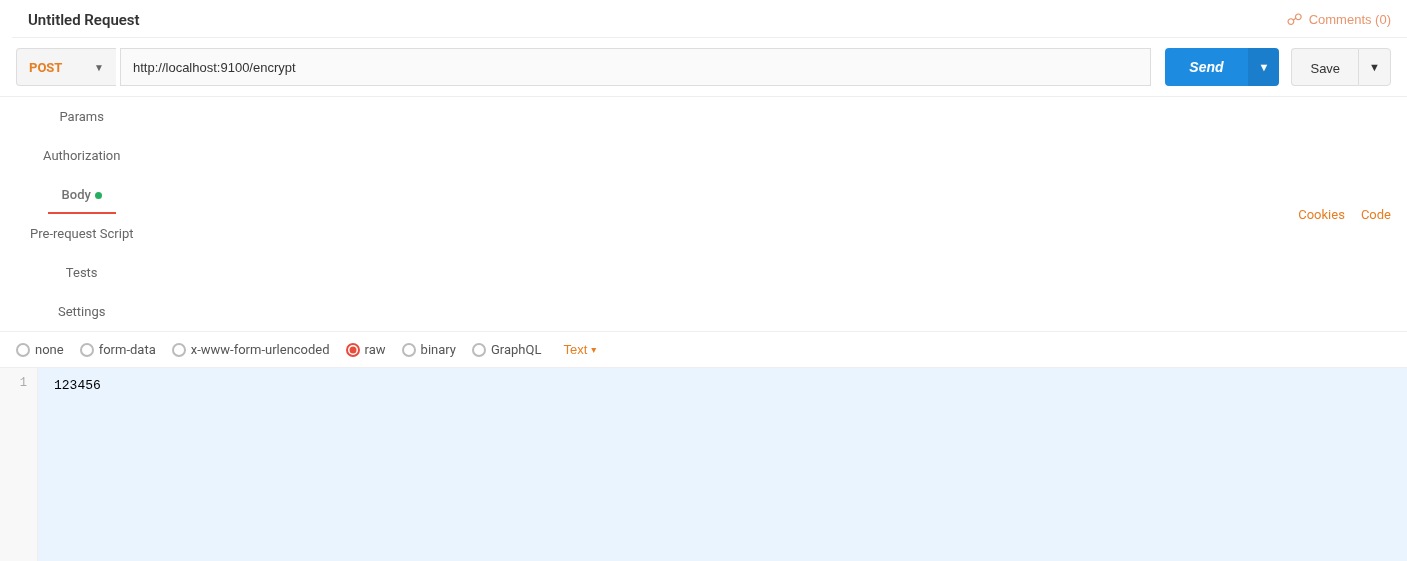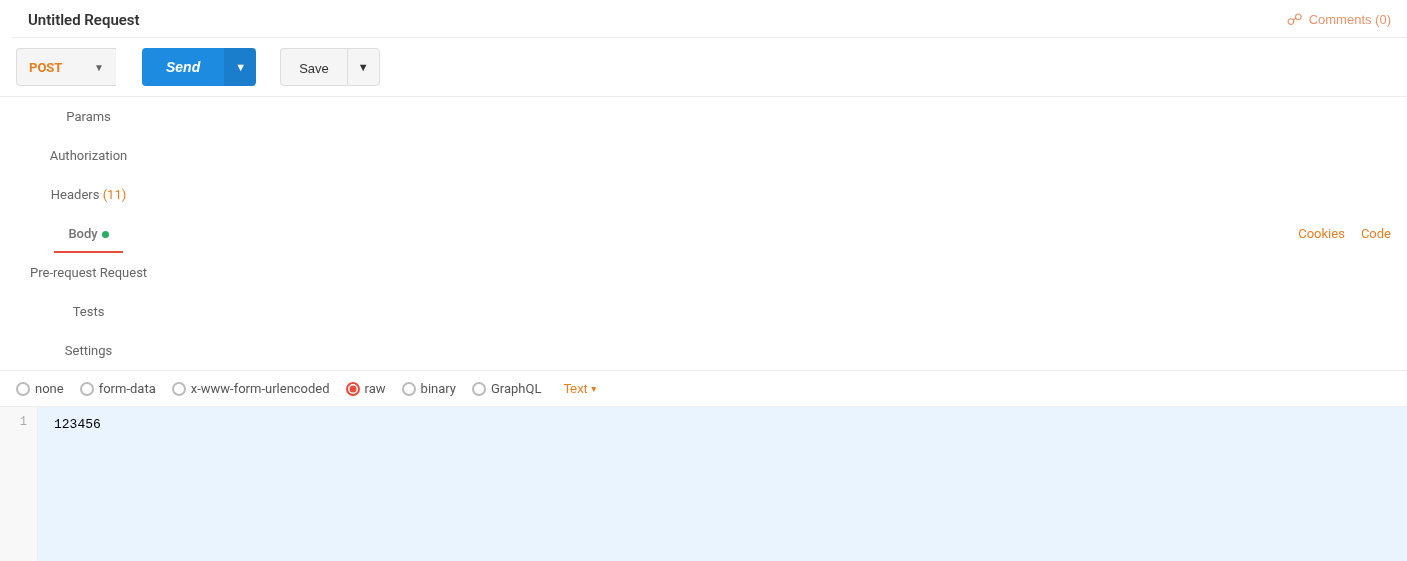--- a/index.html
+++ b/index.html
@@ -37,21 +37,21 @@
     .comments-icon {
       font-size: 16px;
       color: #e8956d;
     }
 
     
     .url-bar {
       display: flex;
       align-items: center;
       padding: 10px 16px;
-      gap: 16px;
+      gap: 4px;
       border-bottom: 1px solid #eee;
     }
     .method-select {
       display: flex;
       align-items: center;
       background: #f5f5f5;
       border: 1px solid #ddd;
       border-right: none;
       border-radius: 4px 0 0 4px;
       padding: 8px 12px;
@@ -286,46 +286,44 @@
     <span class="comments-icon">☍</span>
     <span>Comments (0)</span>
   </button>
 </div>
 
 <div class="url-bar">
   <div class="method-select">
     <span>POST</span>
     <span class="chevron">▼</span>
   </div>
+  <input class="url-input" type="text" value="http://localhost:9100/encrypt" style="">
   <div class="send-group">
     <button class="send-btn">Send</button>
     <button class="send-dropdown">▼</button>
   </div>
   <div class="save-group">
     <button class="save-btn">Save</button>
     <button class="save-dropdown">▼</button>
   </div>
 </div>
 
 <div class="tabs-bar">
   <div class="tabs-left">
     <div class="tab">
       <span>Params</span>
     </div>
     <div class="tab">
       <span>Authorization</span>
     </div>
-    <div class="tab">
-      <span>Headers</span><span class="tab-count"> (11)</span>
-    </div>
     <div class="tab active">
       <span>Body</span><span class="tab-dot"></span>
     </div>
     <div class="tab">
-      <span>Pre-request Request</span>
+      <span>Pre-request Script</span>
     </div>
     <div class="tab">
       <span>Tests</span>
     </div>
     <div class="tab">
       <span>Settings</span>
     </div>
   </div>
   <div class="tabs-right">
     <a>Cookies</a>

